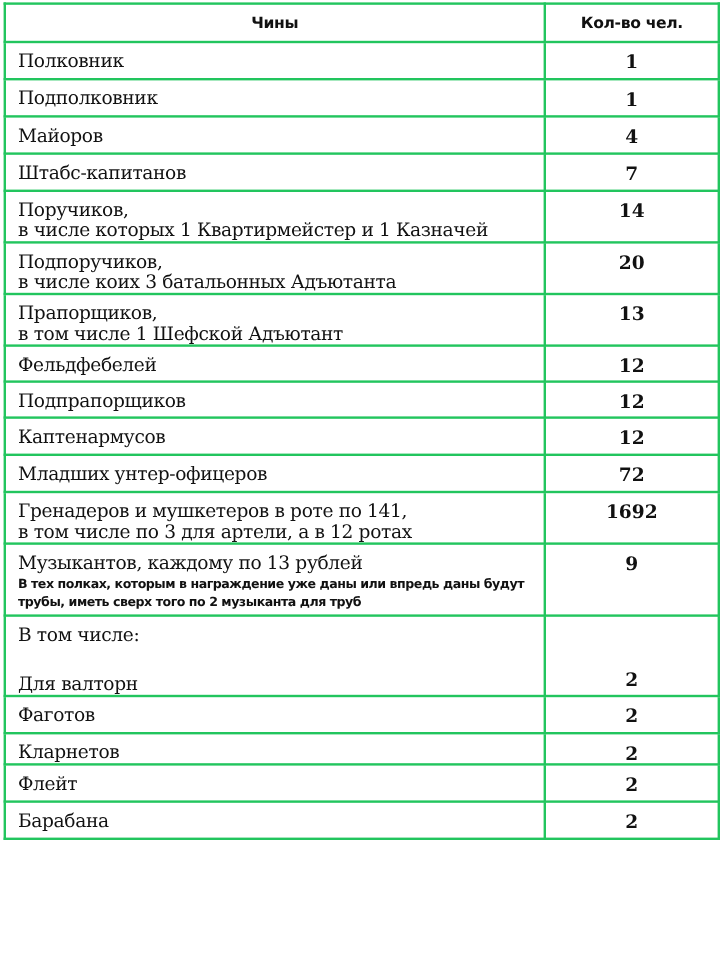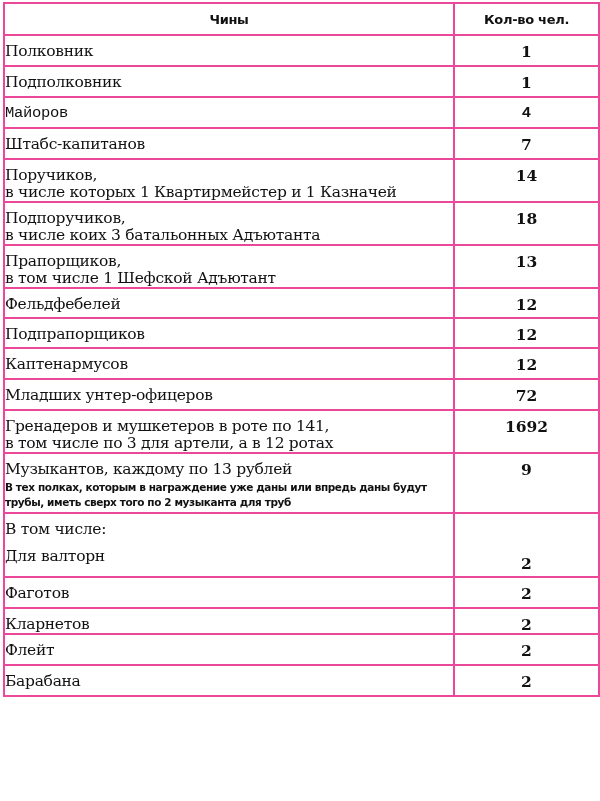--- a/index.html
+++ b/index.html
@@ -1,29 +1,29 @@
 <!DOCTYPE html>
 <html><head>
 <meta charset="utf-8">
 <style>
   html, body { margin: 0; padding: 0; background: #ffffff; }
   body { width: 600px; height: 801px; position: relative; overflow: hidden;
          font-family: "DejaVu Serif", "Liberation Serif", serif; color: #111; }
   table { position: absolute; left: 3px; top: 2px; width: 595px;
           border-collapse: collapse; table-layout: fixed; }
-  td, th { border: 2px solid #ec4899; padding: 0 0; vertical-align: top; }
+  td, th { border: 2px solid #22c55e; padding: 0 10px; vertical-align: top; }
   col.c1 { width: 450px; } col.c2 { width: 145px; }
   th { font-family: "DejaVu Sans", "Liberation Sans", sans-serif; font-weight: bold;
        font-size: 13px; height: 30px; vertical-align: middle; text-align: center; letter-spacing: -0.3px; }
   td.name { font-size: 15.5px; line-height: 17px; padding-top: 7px; letter-spacing: -0.3px; }
   td.num { font-size: 15.5px; font-weight: bold; text-align: center; padding-top: 7px; line-height: 17px; }
   .note { display: block; font-family: "DejaVu Sans", "Liberation Sans", sans-serif; font-weight: bold;
           font-size: 10.5px; line-height: 15px; letter-spacing: -0.4px; margin-top: 2px; }
   .sub { display: block; }
-  .gap { display: block; margin-top: 10px; }
+  .gap { display: block; margin-top: 24px; }
   td.bottom { vertical-align: bottom; padding-bottom: 4px; }
 </style>
 </head>
 <body>
 
 <table>
   <colgroup>
       <col class="c1">
       <col class="c2">
     </colgroup>
@@ -35,35 +35,35 @@
   </thead>
   <tbody id="tbody">
       <tr style="height: 31px;">
         <td class="name"><span>Полковник</span></td>
         <td class="num">1</td>
       </tr>
       <tr style="height: 31px;">
         <td class="name"><span>Подполковник</span></td>
         <td class="num">1</td>
       </tr>
-      <tr style="height: 31px; font-family: Liberation Mono, monospace;">
+      <tr style="height: 31px;">
         <td class="name"><span>Майоров</span></td>
         <td class="num">4</td>
       </tr>
       <tr style="height: 31px;">
         <td class="name"><span>Штабс-капитанов</span></td>
         <td class="num">7</td>
       </tr>
       <tr style="height: 43px;">
         <td class="name"><span>Поручиков,</span><span class="sub">в числе которых 1 Квартирмейстер и 1 Казначей</span></td>
         <td class="num">14</td>
       </tr>
       <tr style="height: 42px;">
         <td class="name"><span>Подпоручиков,</span><span class="sub">в числе коих 3 батальонных Адъютанта</span></td>
-        <td class="num">18</td>
+        <td class="num">20</td>
       </tr>
       <tr style="height: 41px;">
         <td class="name"><span>Прапорщиков,</span><span class="sub">в том числе 1 Шефской Адъютант</span></td>
         <td class="num">13</td>
       </tr>
       <tr style="height: 30px;">
         <td class="name"><span>Фельдфебелей</span></td>
         <td class="num">12</td>
       </tr>
       <tr style="height: 30px;">

